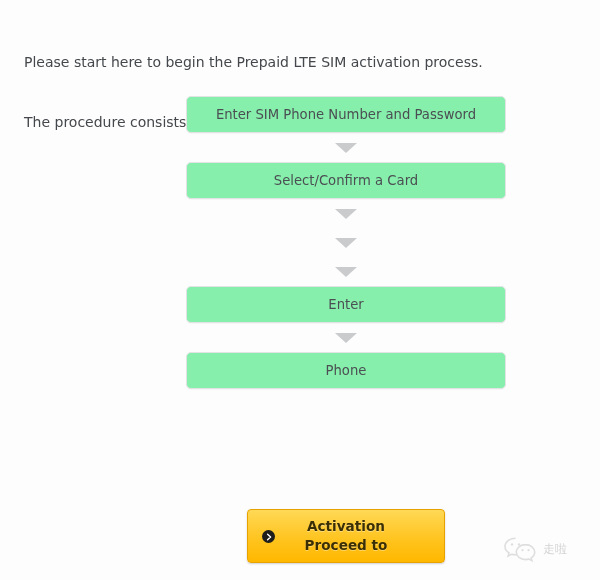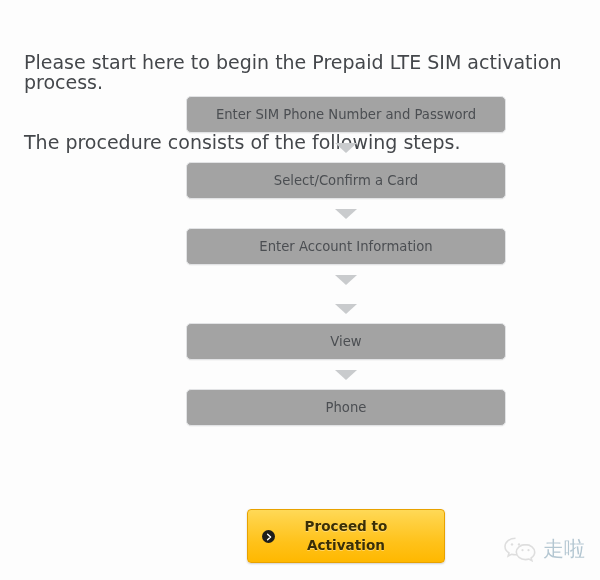--- a/index.html
+++ b/index.html
@@ -15,42 +15,42 @@
     position: relative;
   }
 
   
   #intro {
     position: absolute;
     left: 24px;
     top: 12px;
     width: 540px;
     color: #44474b;
-    font-size: 19px;
+    font-size: 14px;
     line-height: 20px;
     white-space: pre-wrap;
   }
   #intro .line {
     display: block;
   }
 
   
   #flow {
     position: absolute;
     left: 186px;
     top: 96px;
     width: 320px;
   }
   .step-box {
     box-sizing: border-box;
     width: 320px;
     height: 37px;
     border: 1px solid #e2e3e5;
     border-radius: 5px;
-    background: #a3a3a3;
+    background: #86efac;
     box-shadow: 0 1px 1px rgba(0,0,0,0.035);
     display: flex;
     align-items: center;
     justify-content: center;
     color: #4b4e52;
     font-size: 13.2px;
     line-height: 1;
     text-align: center;
   }
   .connector {
@@ -117,22 +117,22 @@
   #watermark {
     position: absolute;
     left: 503px;
     top: 536px;
     display: flex;
     align-items: center;
     gap: 6px;
     opacity: 0.30;
   }
   #watermark .wm-text {
-    color: #0c4a6e;
-    font-size: 21px;
+    color: #737373;
+    font-size: 12px;
     line-height: 1;
     font-family: "DejaVu Sans", "Liberation Sans", sans-serif;
   }
   #watermark svg { display: block; }
 </style>
 </head>
 <body>
 
 <div id="intro">
   <span class="line">Please start here to begin the Prepaid LTE SIM activation process.</span>
@@ -148,53 +148,50 @@
     <div class="arrow-down"></div>
   </div>
 
   <div class="step-box">
     <span>Select/Confirm a Card</span>
   </div>
   <div class="connector">
     <div class="arrow-down"></div>
   </div>
 
-  <div class="step-box">
-    <span>Enter Account Information</span>
-  </div>
-  <div class="connector">
-    <div class="arrow-down"></div>
-  </div>
-
-  <div class="connector">
-    <div class="arrow-down"></div>
-  </div>
-
-  <div class="step-box">
-    <span>View</span>
+  <div class="connector">
+    <div class="arrow-down"></div>
+  </div>
+
+  <div class="connector">
+    <div class="arrow-down"></div>
+  </div>
+
+  <div class="step-box">
+    <span>Enter</span>
   </div>
   <div class="connector">
     <div class="arrow-down"></div>
   </div>
 
   <div class="step-box">
     <span>Phone</span>
   </div>
 
 </div>
 
 <div id="proceed-button">
   <span id="proceed-icon">
     <svg width="8" height="8" viewBox="0 0 8 8" aria-hidden="true">
       <path d="M2.6 1.3 L5.6 4 L2.6 6.7" fill="none" stroke="#ffffff" stroke-width="1.4" stroke-linecap="round" stroke-linejoin="round"></path>
     </svg>
   </span>
   <span class="btn-label">
+    <span>Activation</span>
     <span>Proceed to</span>
-    <span>Activation</span>
   </span>
 </div>
 
 <div id="watermark">
   <span>
     <svg width="34" height="26" viewBox="0 0 34 26" aria-hidden="true">
       <g fill="none" stroke="#9a9a9a" stroke-width="1.6">
         <path d="M12.5 2.2 C6.6 2.2 2 6.1 2 10.6 c0 2.6 1.6 4.9 4 6.4 l-0.9 3.1 3.4-1.8 c1.2 0.3 2.6 0.5 4 0.5 0.5 0 1 0 1.5-0.1"></path>
         <path d="M22.5 8.6 c-5.1 0-9.2 3.4-9.2 7.5 0 4.1 4.1 7.5 9.2 7.5 1.2 0 2.3-0.2 3.4-0.5 l3 1.6 -0.8-2.7 c2.1-1.3 3.6-3.4 3.6-5.9 0-4.1-4.1-7.5-9.2-7.5 z"></path>
       </g>

